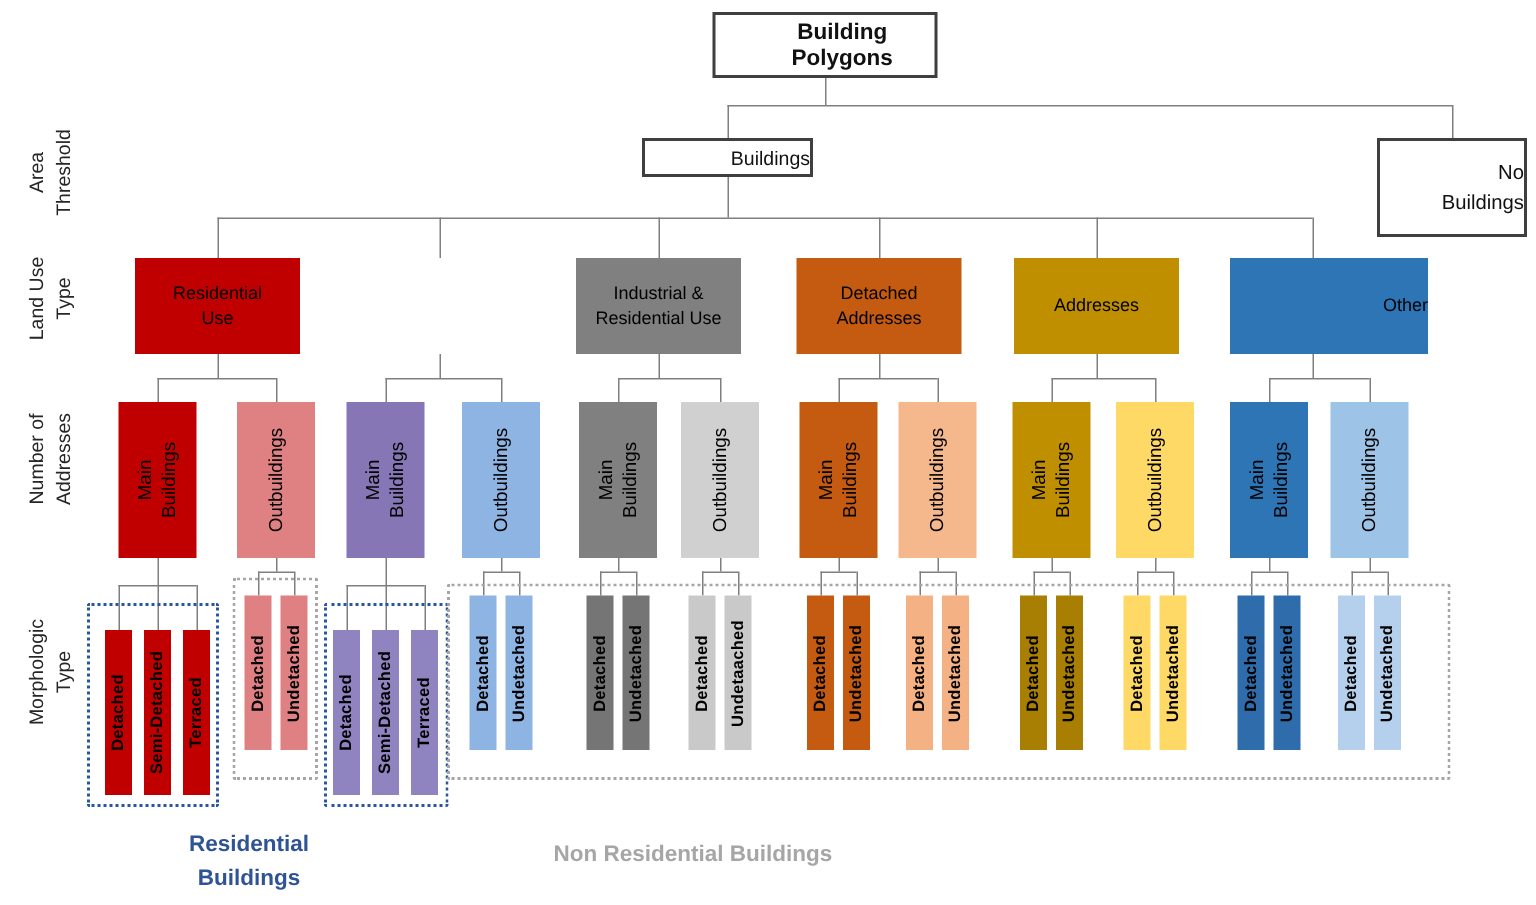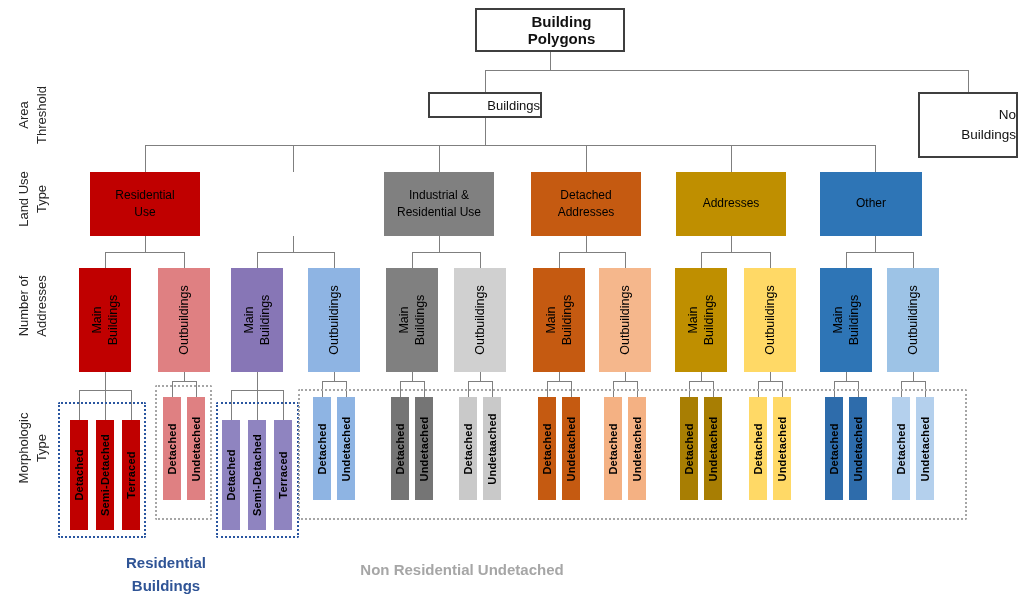--- a/index.html
+++ b/index.html
@@ -83,21 +83,21 @@
 
   <div class="hl hl-blue" style="left:58px;top:402px;width:88px;height:136px"></div>
   <div class="hl hl-gray" style="left:155px;top:385px;width:57px;height:135px"></div>
   <div class="hl hl-blue" style="left:216px;top:402px;width:83px;height:136px"></div>
   <div class="hl hl-gray" style="left:298px;top:389px;width:669px;height:131px"></div>
 
   <div class="grp-label grp-blue" style="left:96px;top:551px;width:140px">
     <div>Residential</div>
     <div>Buildings</div>
   </div>
-  <div class="grp-label grp-gray" style="left:312px;top:558px;width:300px">Non Residential Undetached</div>
+  <div class="grp-label grp-gray" style="left:312px;top:558px;width:300px">Non Residential Buildings</div>
 <div class="vline" style="left: 550px; top: 52px; height: 18px;"></div>
     <div class="hline" style="left: 485px; top: 70px; width: 483px;"></div>
     <div class="vline" style="left: 485px; top: 70px; height: 22px;"></div>
     <div class="vline" style="left: 968px; top: 70px; height: 22px;"></div>
     <div class="vline" style="left: 485px; top: 118px; height: 27px;"></div>
     <div class="hline" style="left: 145px; top: 145px; width: 730px;"></div>
     <div class="vline" style="left: 145px; top: 145px; height: 27px;"></div>
     <div class="land-box" style="left: 90px; top: 172px; width: 110px; height: 64px; background: rgb(192, 0, 0);">
       <div>Residential</div>
       <div>Use</div>
@@ -282,21 +282,21 @@
     <div class="hline" style="left: 758px; top: 381px; width: 24px;"></div>
     <div class="vline" style="left: 758px; top: 381px; height: 16px;"></div>
     <div class="vline" style="left: 782px; top: 381px; height: 16px;"></div>
     <div class="bar" style="left: 749px; top: 397px; width: 18px; height: 103px; background: rgb(255, 217, 102);">
       <div class="vtext bar-text">Detached</div>
     </div>
     <div class="bar" style="left: 773px; top: 397px; width: 18px; height: 103px; background: rgb(255, 217, 102);">
       <div class="vtext bar-text">Undetached</div>
     </div>
     <div class="vline" style="left: 875px; top: 145px; height: 27px;"></div>
-    <div class="land-box" style="left: 820px; top: 172px; width: 102px; height: 64px; background: rgb(46, 117, 182);">
+    <div class="land-box" style="left: 820px; top: 172px; width: 132px; height: 64px; background: rgb(46, 117, 182); align-items: flex-end;">
       <div>Other</div>
     </div>
     <div class="vline" style="left: 875px; top: 236px; height: 16px;"></div>
     <div class="hline" style="left: 846px; top: 252px; width: 67px;"></div>
     <div class="vline" style="left: 846px; top: 252px; height: 16px;"></div>
     <div class="vline" style="left: 913px; top: 252px; height: 16px;"></div>
     <div class="addr-box" style="left: 820px; top: 268px; width: 52px; height: 104px; background: rgb(46, 117, 182);">
       <div class="vtext addr-text">
         <div>Main</div>
         <div>Buildings</div>

